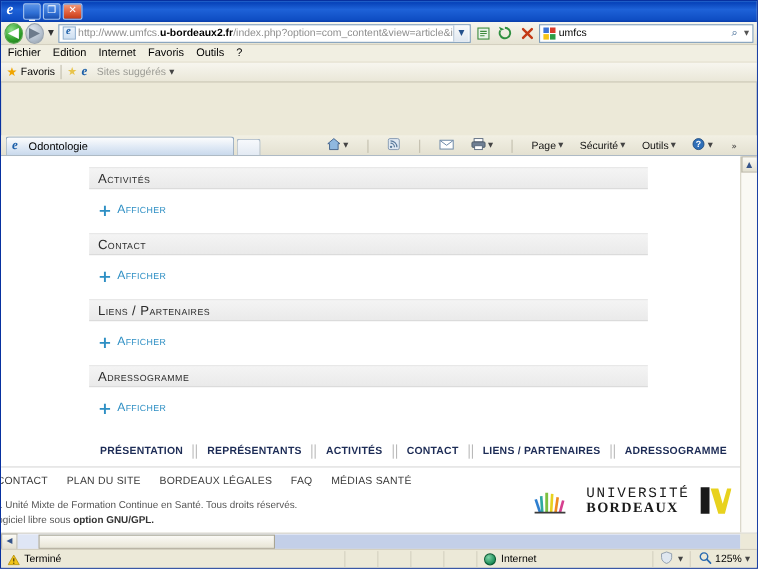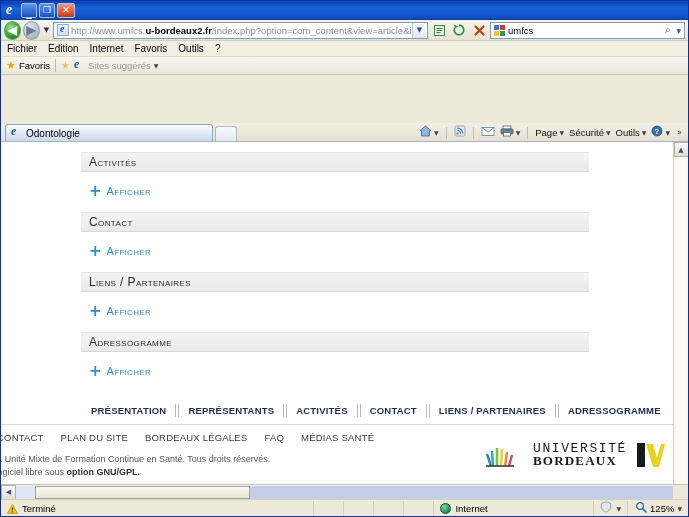--- a/index.html
+++ b/index.html
@@ -195,21 +195,21 @@
   }
   .tab .lbl { font-size: 10px; color: #000; white-space: nowrap; }
   .newtab {
     width: 22px; height: 15px; margin-left: 2px;
     background: linear-gradient(to bottom,#f7f9fc,#e3eaf3);
     border: 1px solid #a8b8c8; border-bottom: none;
     border-radius: 3px 3px 0 0;
   }
   .cmdbar {
     position: absolute; right: 0; top: 0; height: 19px;
-    display: flex; align-items: center; gap: 5px; padding-right: 4px;
+    display: flex; align-items: center; gap: 15px; padding-right: 16px;
   }
   .cmd { display: flex; align-items: center; gap: 2px; font-size: 9.5px; color: #111; }
   .cmd .ic { font-size: 11px; font-family: "DejaVu Sans", sans-serif; color: #3a5b86; }
   .cmd .cv { font-size: 6px; color: #444; font-family: "DejaVu Sans", sans-serif; }
   .cmd-sep { width: 1px; height: 12px; background: #c2bead; margin: 0 2px; }
   .chev2 { font-size: 8px; color: #333; padding: 0 2px;
     font-family: "DejaVu Sans", sans-serif; }
 
   
   .viewport {

